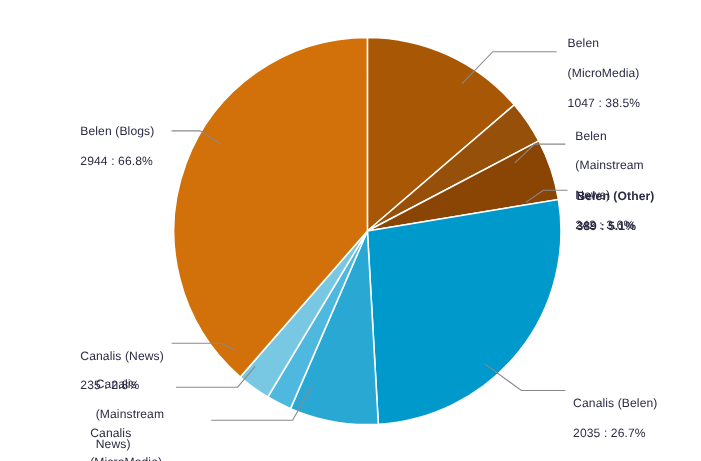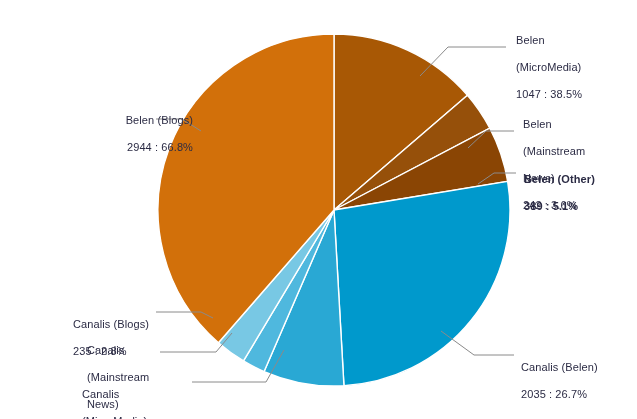--- a/index.html
+++ b/index.html
@@ -110,22 +110,22 @@
   </div>
 
   <div class="pie-label lbl-left" style="left:71px; top:331px; width:100px;">
     <span class="lbl-name">Canalis</span>
     <span class="lbl-name">(Mainstream</span>
     <span class="lbl-name">News)</span>
     
   </div>
 
   <div class="pie-label lbl-left" style="left:57px; top:305px; width:120px;">
-    <span class="lbl-name">Canalis (Blogs)</span>
+    <span class="lbl-name">Canalis (News)</span>
     <span class="lbl-val">235 : 2.8%</span>
   </div>
 
-  <div class="pie-label lbl-left" style="left:57px; top:101px; width:120px;text-align:right;">
+  <div class="pie-label lbl-left" style="left:57px; top:101px; width:120px;">
     <span class="lbl-name">Belen (Blogs)</span>
     <span class="lbl-val">2944 : 66.8%</span>
   </div>
 
 </div>
 
 </body></html>

